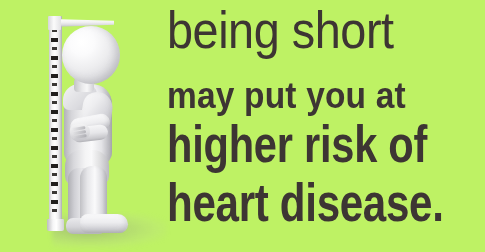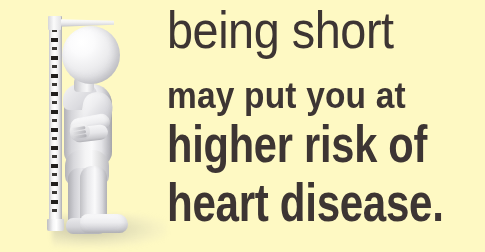--- a/index.html
+++ b/index.html
@@ -4,21 +4,21 @@
 <style>
   html, body {
     margin: 0;
     padding: 0;
     background: #ffffff;
   }
   #canvas {
     position: relative;
     width: 485px;
     height: 252px;
-    background: #fef9c3;
+    background: #bef264;
     overflow: hidden;
     font-family: "Liberation Sans", sans-serif;
   }
 
   
   .ground-shadow {
     position: absolute;
     left: 52px;
     top: 214px;
     width: 115px;

